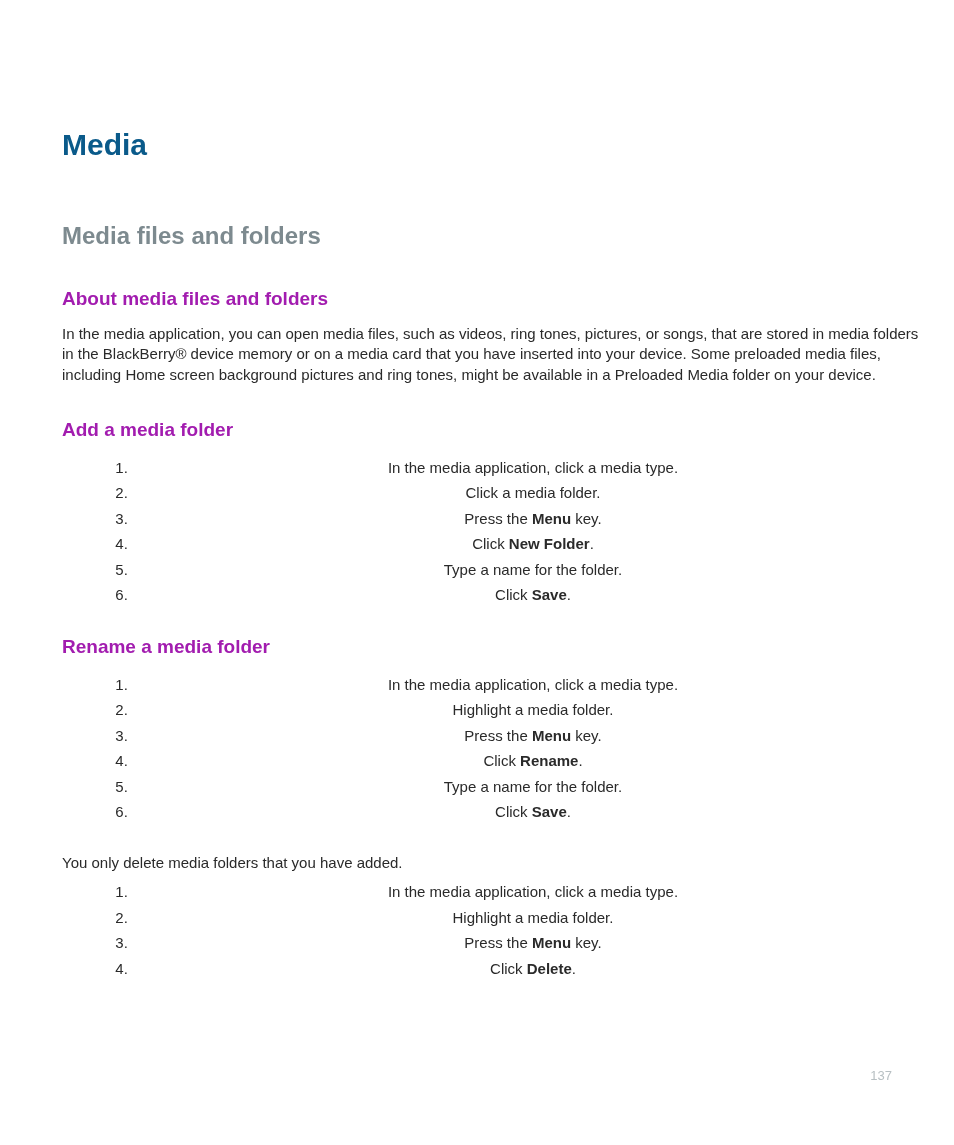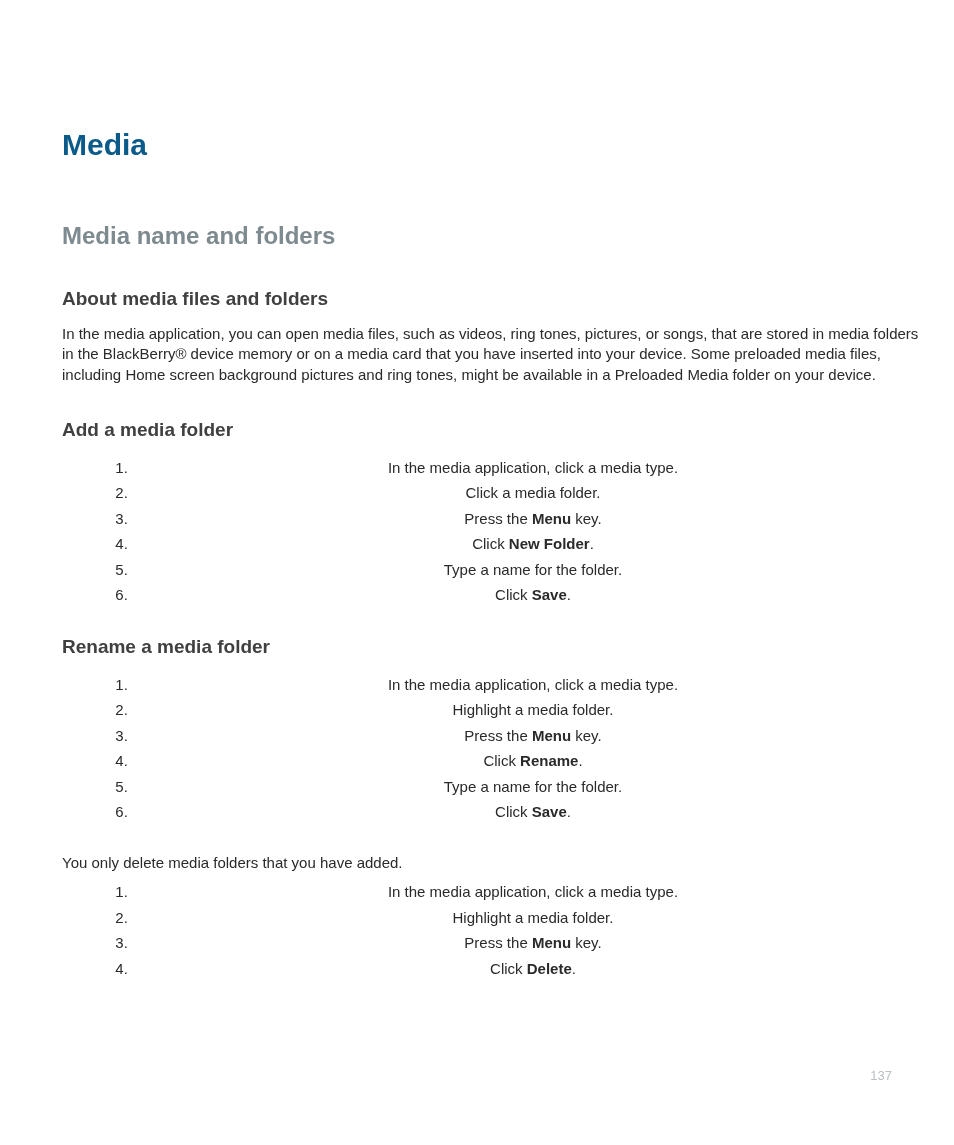--- a/index.html
+++ b/index.html
@@ -22,21 +22,21 @@
   }
   h2.section {
     font-size: 24px;
     font-weight: 700;
     color: #7d8a8f;
     margin-bottom: 38px;
   }
   h3.subsection {
     font-size: 19px;
     font-weight: 700;
-    color: #404040;
+    color: #a21caf;
     margin-bottom: 14px;
   }
   p.body {
     font-size: 15px;
     line-height: 1.35;
     color: #2a2a2a;
     margin-bottom: 34px;
   }
   p.note {
     font-size: 15px;
@@ -64,21 +64,21 @@
     margin-left: 41px;
   }
 </style>
 </head>
 <body>
 
 <div class="page">
 
   <h1 class="title">Media</h1>
 
-  <h2 class="section">Media name and folders</h2>
+  <h2 class="section">Media files and folders</h2>
 
   <div class="block">
     <h3 class="subsection">About media files and folders</h3>
     <p class="body">In the media application, you can open media files, such as videos, ring tones, pictures, or songs, that are stored in media folders in the BlackBerry® device memory or on a media card that you have inserted into your device. Some preloaded media files, including Home screen background pictures and ring tones, might be available in a Preloaded Media folder on your device.</p>
   </div>
 
   <div class="block">
     <h3 class="subsection">Add a media folder</h3>
     <ol>
         <li>In the media application, click a media type.</li>

